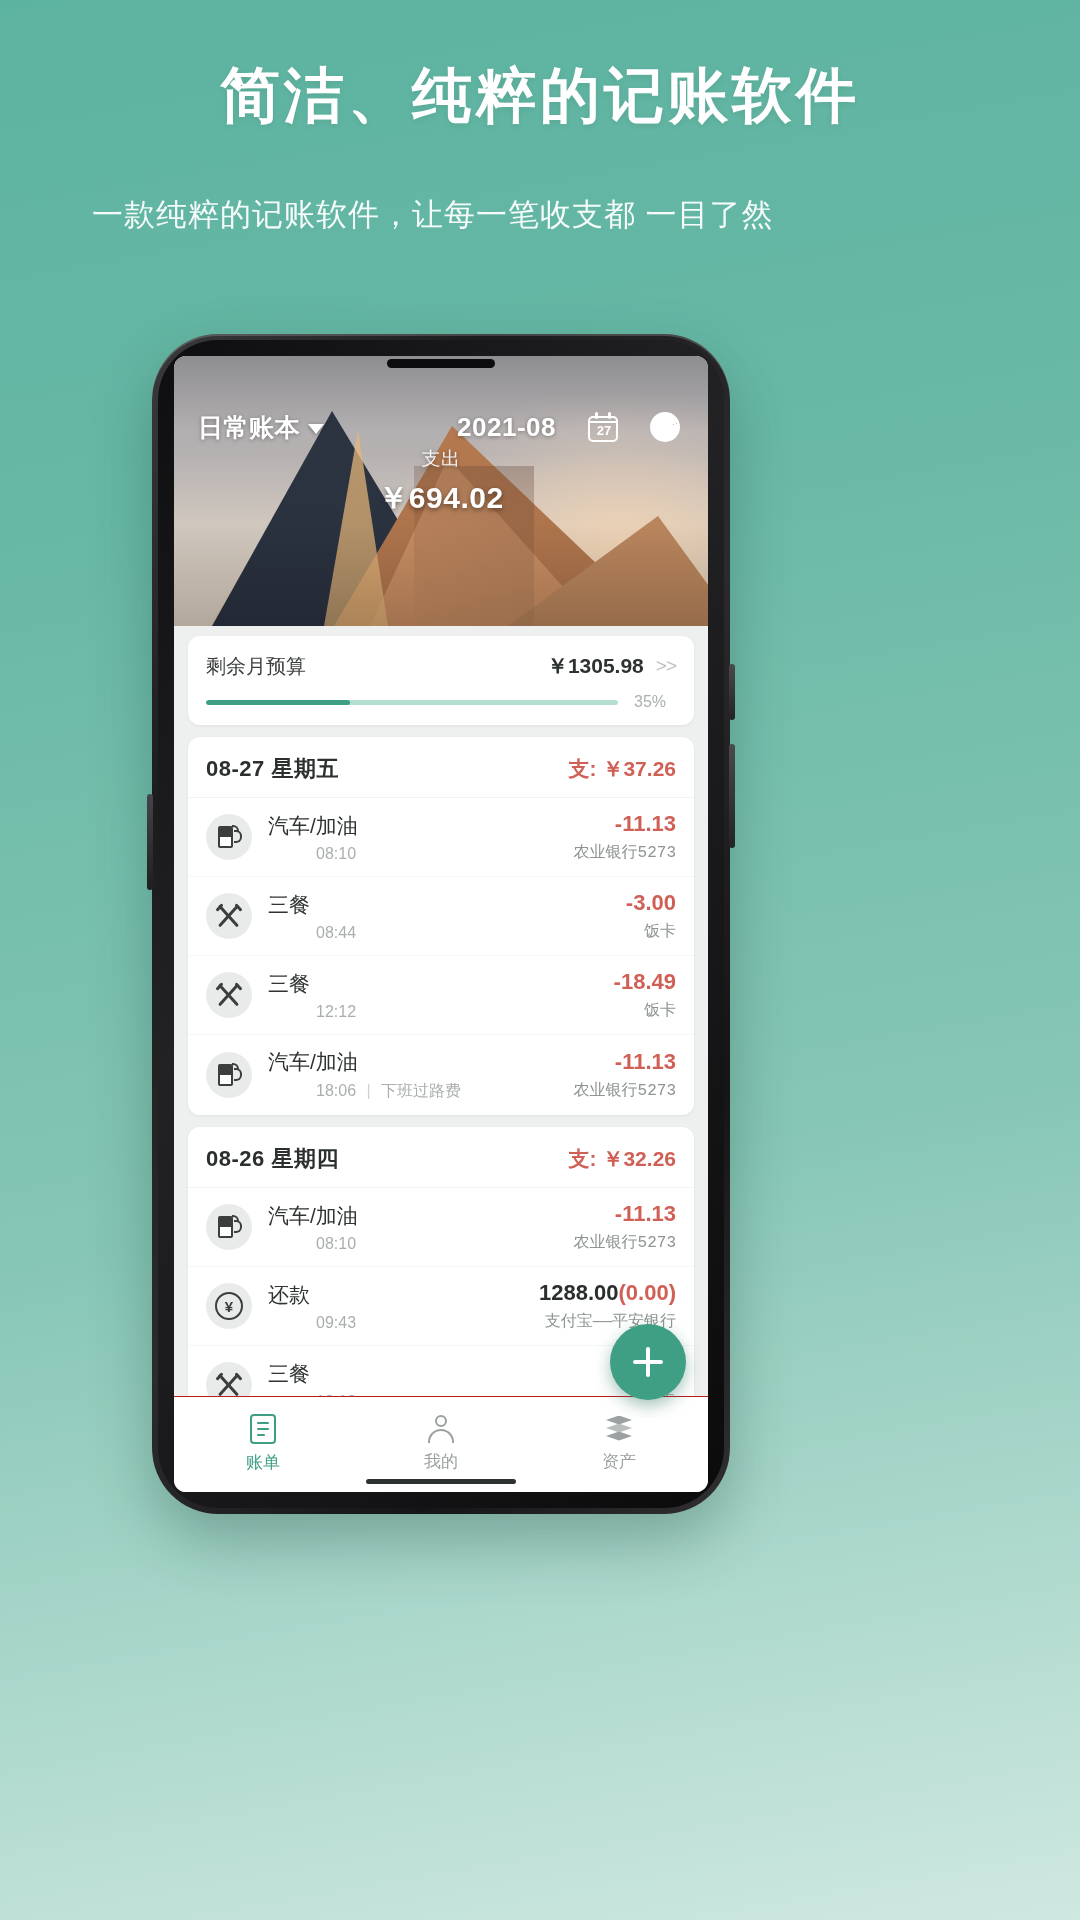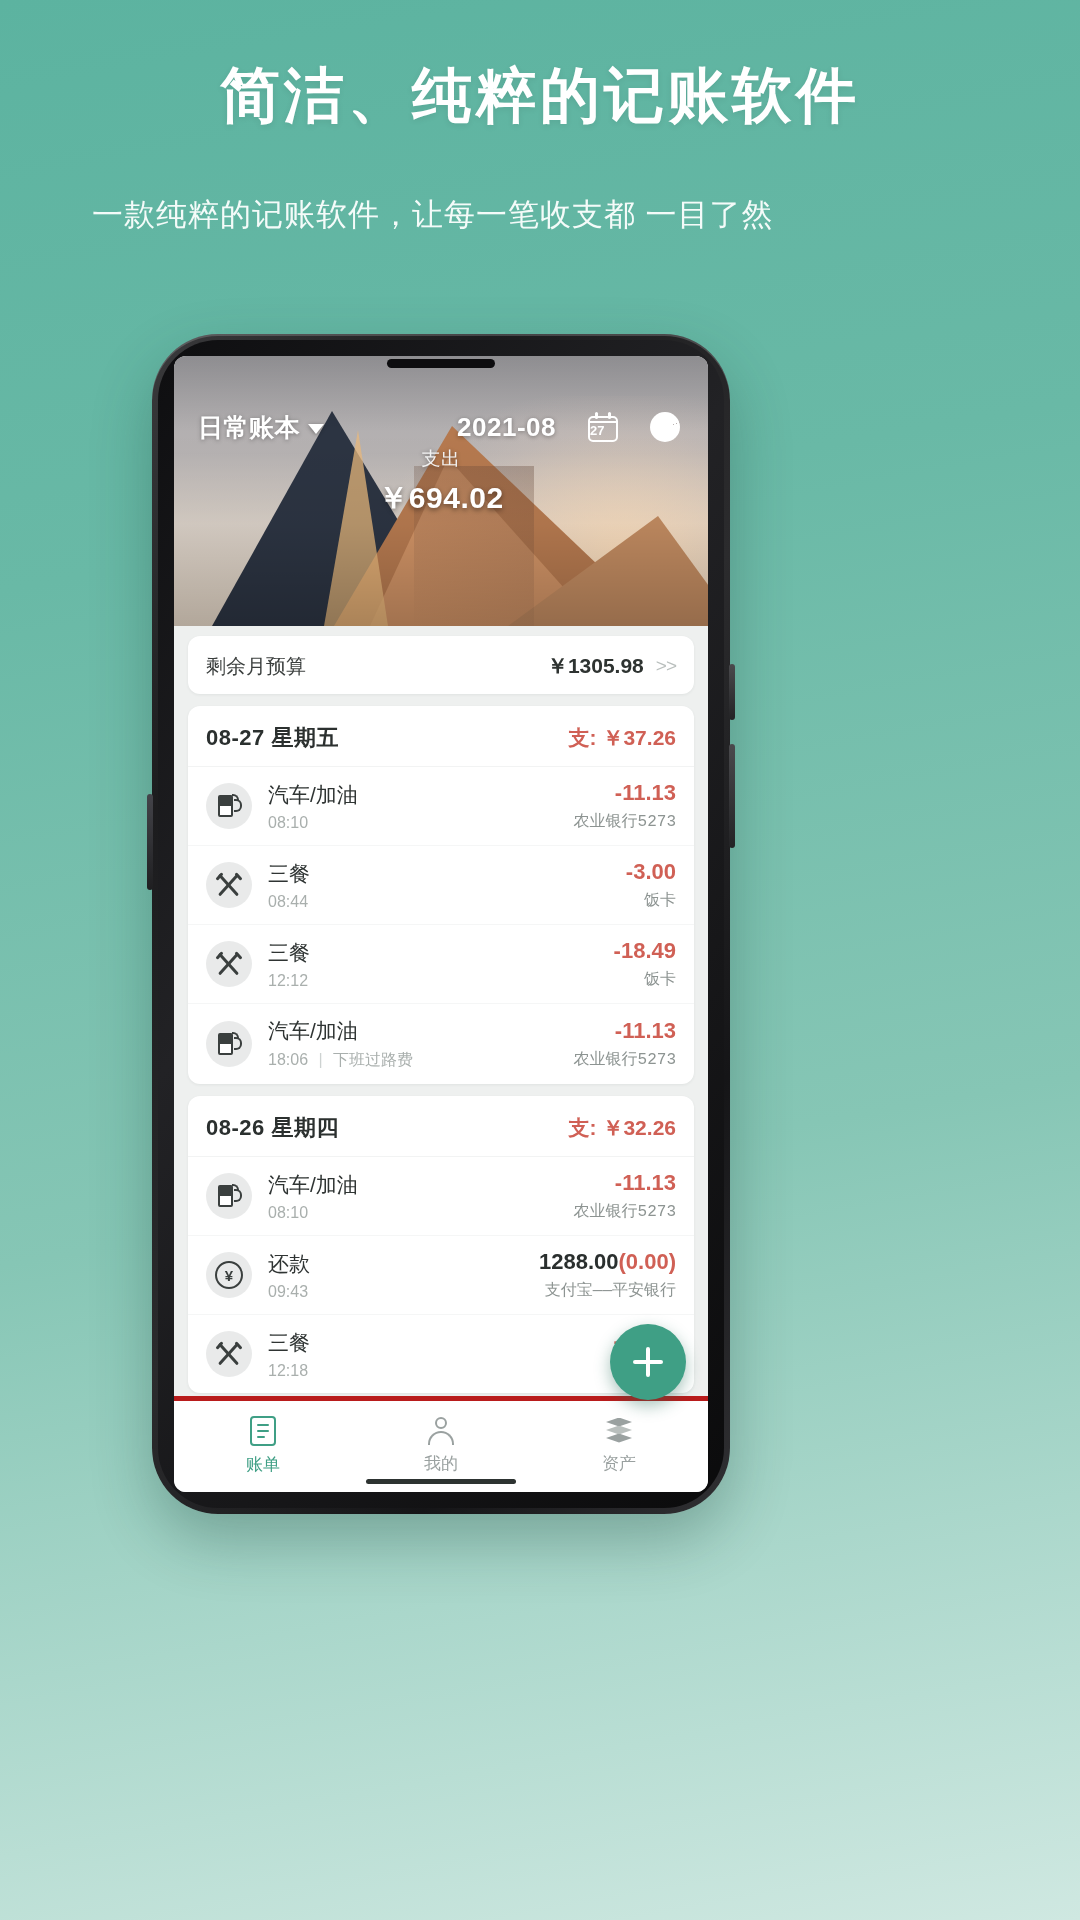--- a/index.html
+++ b/index.html
@@ -173,21 +173,21 @@
   }
   .cal-icon .bar {
     position: absolute; left: 0; top: 4px; width: 30px; height: 7px;
     background: transparent; border-bottom: 2.4px solid #fff;
   }
   .cal-icon .peg { position: absolute; top: 0; width: 2.6px; height: 7px; background: #fff; border-radius: 2px; }
   .cal-icon .peg.l { left: 7px; }
   .cal-icon .peg.r { right: 7px; }
   .cal-icon .num {
     position: absolute; left: 2px; right: 0; top: 12px;
-    text-align: left; color: #fff; font-size: 13px; font-weight: bold; line-height: 1;
+    text-align: center; color: #fff; font-size: 13px; font-weight: bold; line-height: 1;
   }
   .pie-icon {
     width: 30px; height: 30px; border-radius: 50%;
     background: conic-gradient(#ffffff 0 72deg, rgba(255,255,255,.0) 72deg 74deg, #ffffff 74deg 360deg);
     position: relative;
   }
   .pie-icon::after{
     content:""; position:absolute; left:50%; top:0; width: 2.5px; height: 15px;
     background: rgba(0,0,0,0);
   }
@@ -260,21 +260,21 @@
   .tico {
     width: 46px; height: 46px; border-radius: 50%;
     background: #e9eaea; flex: none;
     display: flex; align-items: center; justify-content: center;
     margin-right: 16px;
   }
   .txn-mid { flex: 1; min-width: 0; }
   .txn-cat { font-size: 21px; color: #2f3433; }
   .txn-sub {
     font-size: 16px; color: #a9afad; margin-top: 5px;
-    white-space: nowrap; overflow: hidden; text-overflow: clip;
+    white-space: nowrap; overflow: hidden; text-overflow: clip; margin-left: 48px;
   }
   .txn-sub .sep { color: #cdd2d1; margin: 0 6px; }
   .txn-right { text-align: right; flex: none; padding-left: 8px; }
   .txn-amt { font-size: 22px; font-weight: bold; color: #d06055; }
   .txn-amt.pos { color: #2a2f2e; }
   .txn-amt .paren { color: #d06055; font-weight: bold; }
   .txn-acct { font-size: 16px; color: #8d9492; margin-top: 5px; font-family: Liberation Mono, monospace; }
 
   
   .i-fuel { width: 26px; height: 26px; position: relative; }
@@ -320,21 +320,21 @@
     box-shadow: 0 6px 16px rgba(35,105,85,.40);
     display: flex; align-items: center; justify-content: center;
   }
   .fab .plus-h { position: absolute; width: 30px; height: 3.4px; background: #fff; border-radius: 3px; }
   .fab .plus-v { position: absolute; width: 3.4px; height: 30px; background: #fff; border-radius: 3px; }
 
   
   .tabbar {
     flex: none; height: 96px; background: #fff;
     display: flex; align-items: center;
-    border-top: 5px solid #b91c1c;
+    border-top: 1px solid #b91c1c;
     padding-bottom: 2px;
     position: relative;
   }
   .tab { flex: 1; display: flex; flex-direction: column; align-items: center; gap: 7px; }
   .tab-label { font-size: 17px; color: #9aa1a0; }
   .tab.active .tab-label { color: #3f9f85; }
   .home-ind {
     position: absolute; left: 50%; transform: translateX(-50%); bottom: 8px;
     width: 150px; height: 5px; border-radius: 4px; background: #2d3331;
   }
@@ -422,20 +422,26 @@
     </div>
 
     <div class="content">
 
       <div class="card budget">
         <div class="budget-row">
           <div class="budget-label">剩余月预算</div>
           <div class="budget-amt">￥1305.98</div>
           <div class="budget-arrow">&gt;&gt;</div>
         </div>
+        <div class="bar-row">
+          <div class="bar-track">
+            <div class="bar-fill" style="width:35%"></div>
+          </div>
+          <div class="bar-pct-text">35%</div>
+        </div>
       </div>
 
       <div class="card">
         <div class="day-head">
           <div class="day-date">08-27 星期五</div>
           <div class="day-spacer"></div>
           <div class="day-total">支: ￥37.26</div>
         </div>
 
         <div class="txn">

